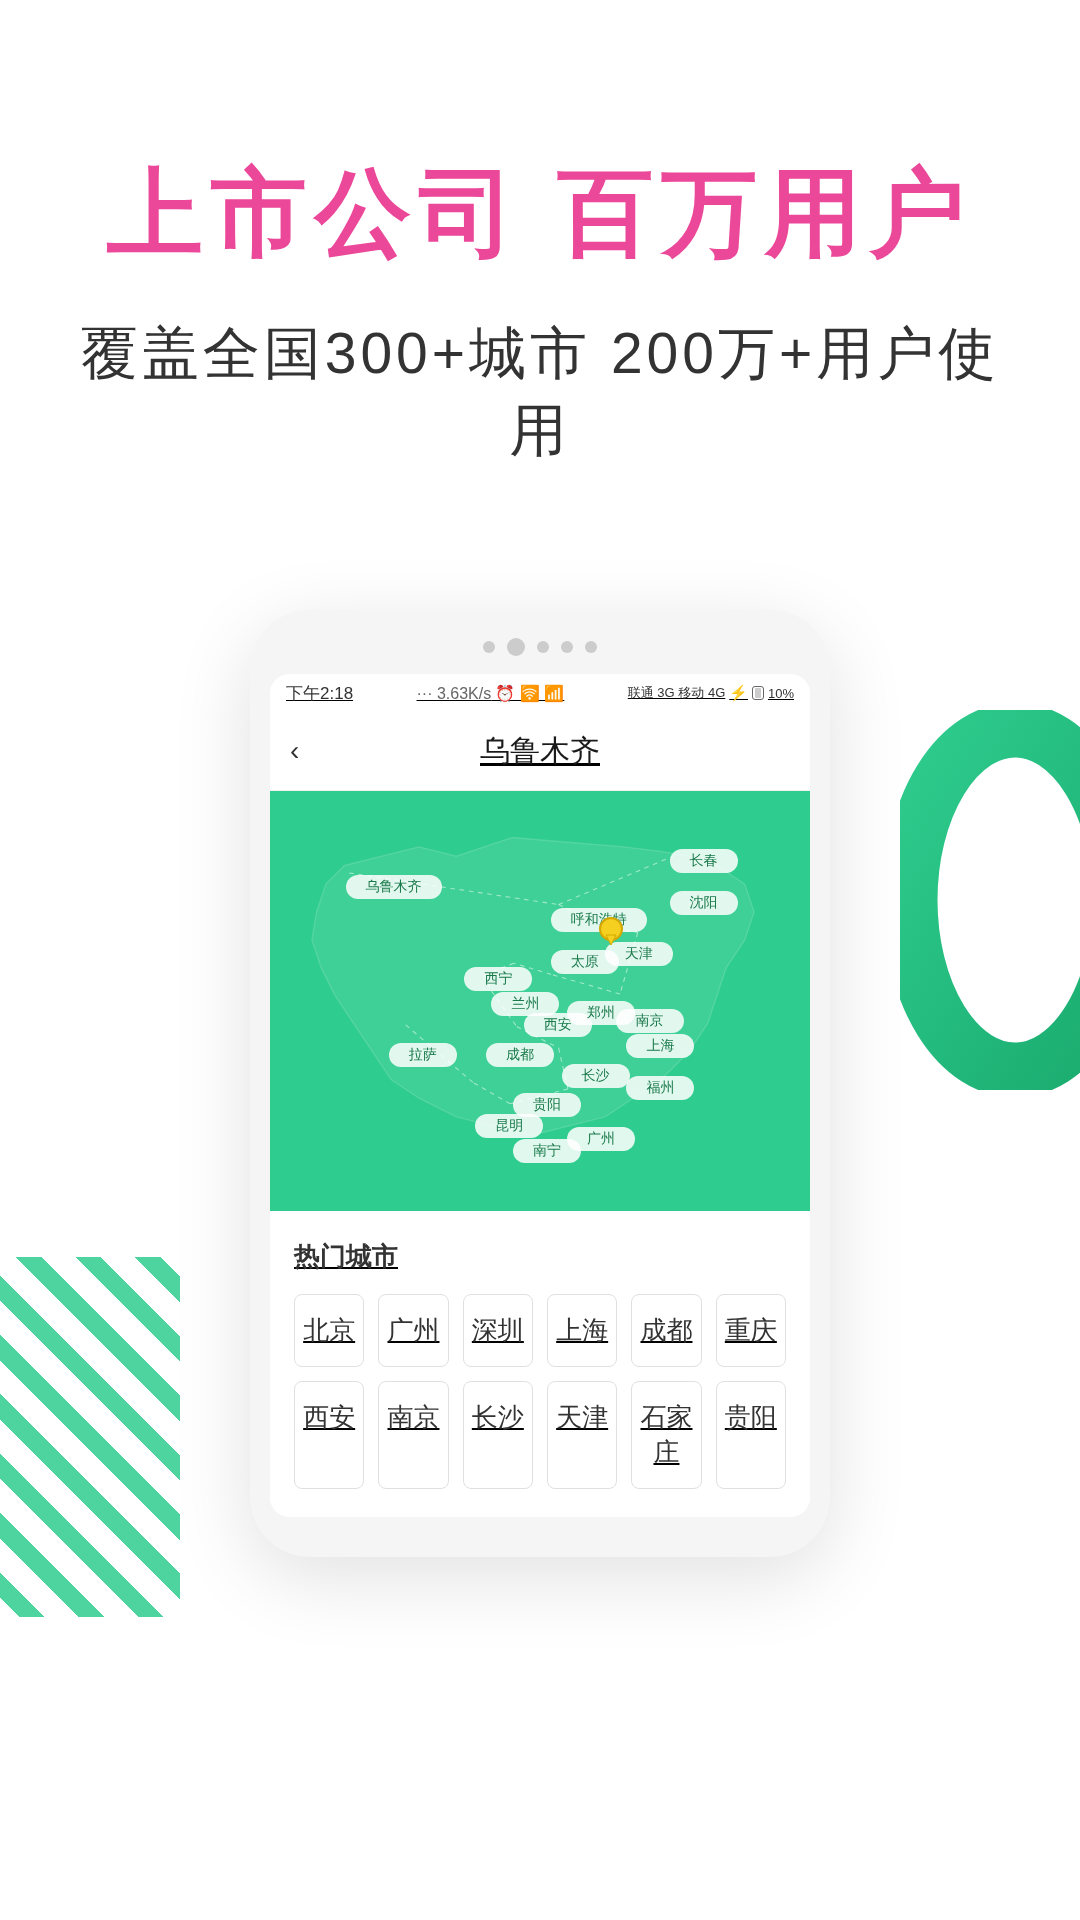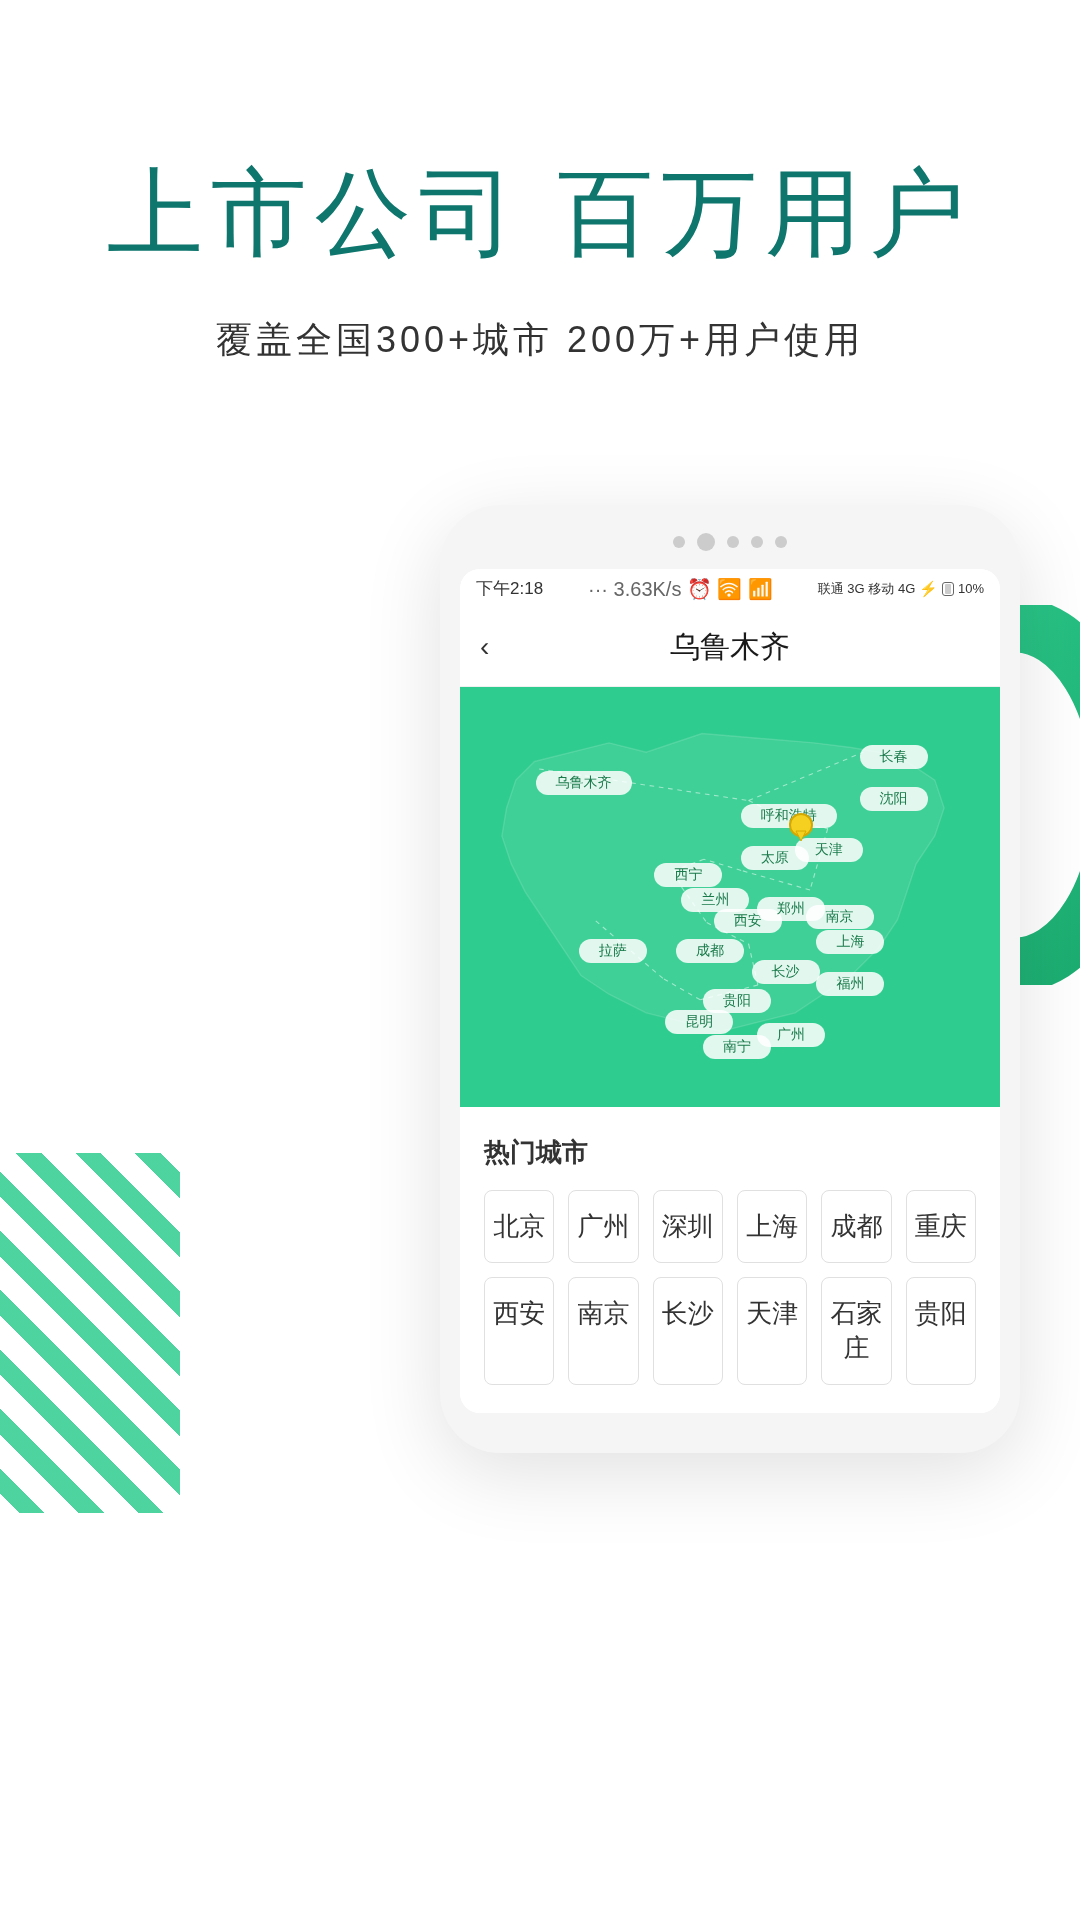--- a/index.html
+++ b/index.html
@@ -13,40 +13,41 @@
       overflow: hidden;
     }
 
     
     .hero {
       padding: 160px 80px 60px 80px;
       text-align: center;
     }
     .hero-title {
       font-size: 96px;
-      font-weight: 400;
-      color: #0f766e;
+      font-weight: 700;
+      color: #ec4899;
       letter-spacing: 8px;
       line-height: 1.1;
       margin-bottom: 50px;
     }
     .hero-subtitle {
-      font-size: 36px;
+      font-size: 57px;
       color: #333;
       font-weight: 400;
       letter-spacing: 4px;
     }
 
     
     .phone-container {
       display: flex;
-      justify-content: flex-end;
+      justify-content: center;
       align-items: flex-start;
       margin-top: 80px;
       position: relative;
+      text-decoration: underline;
     }
 
     
     .phone-mockup {
       width: 580px;
       background: #f5f5f5;
       border-radius: 60px;
       padding: 28px 20px 40px 20px;
       box-shadow: 0 20px 80px rgba(0,0,0,0.12);
       position: relative;
@@ -219,21 +220,21 @@
       <div class="phone-dot large"></div>
       <div class="phone-dot"></div>
       <div class="phone-dot"></div>
       <div class="phone-dot"></div>
     </div>
 
     <div class="phone-screen">
 
       <div class="status-bar">
         <span class="status-left">下午2:18</span>
-        <span style="font-size:20px; color:#666;">
+        <span style="font-size:16px; color:#666;">
           ··· <span>3.63K/s</span> ⏰ 🛜 📶
         </span>
         <span class="status-right">
           <span style="font-size:13px;">联通 3G  移动 4G</span>
           ⚡
           <span style="display:inline-flex; align-items:center; border:1.5px solid #666; border-radius:3px; padding:1px 2px; font-size:13px;">
             <span style="display:inline-block; width:6px; height:10px; background:#ccc; border-radius:1px;"></span>
           </span>
           <span style="font-size:13px;">10%</span>
         </span>

